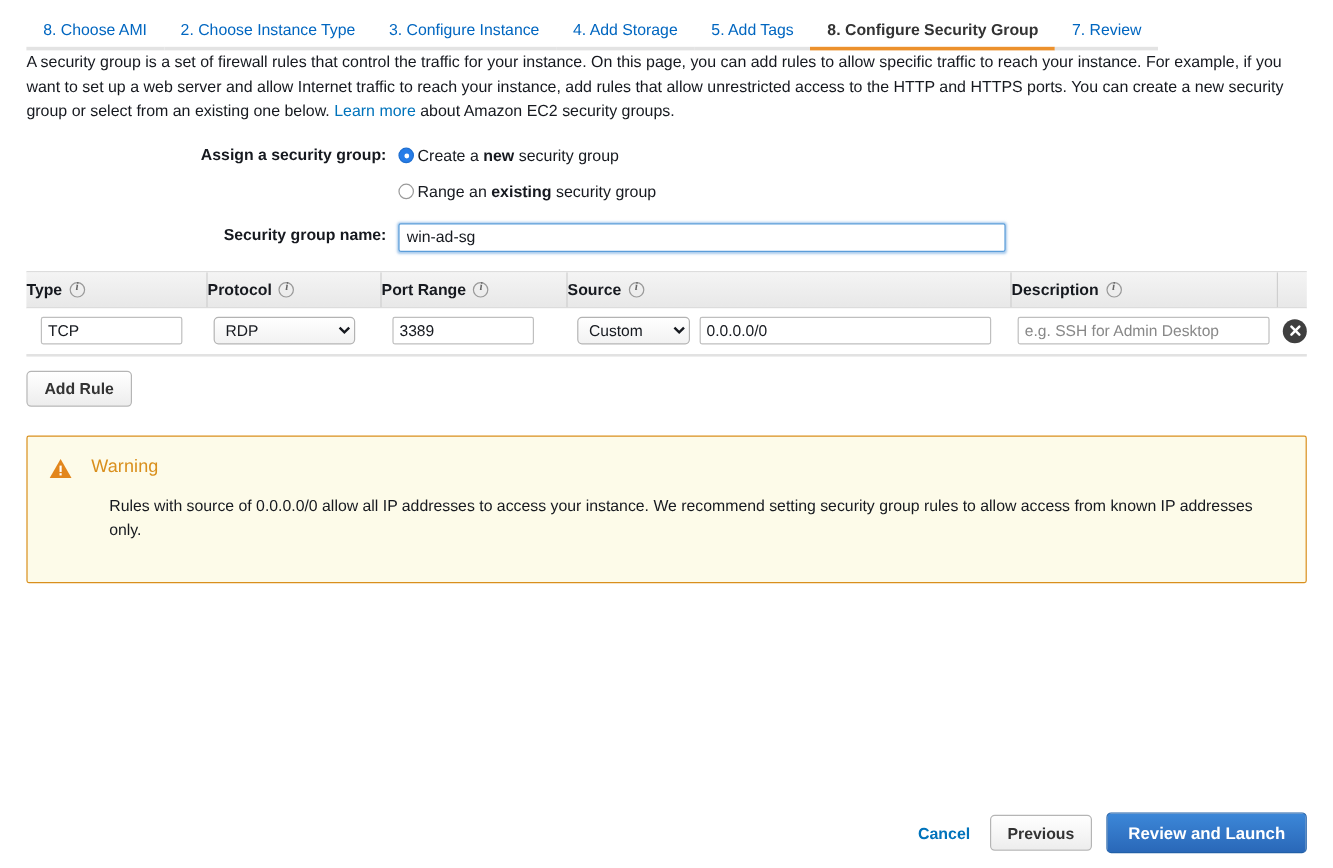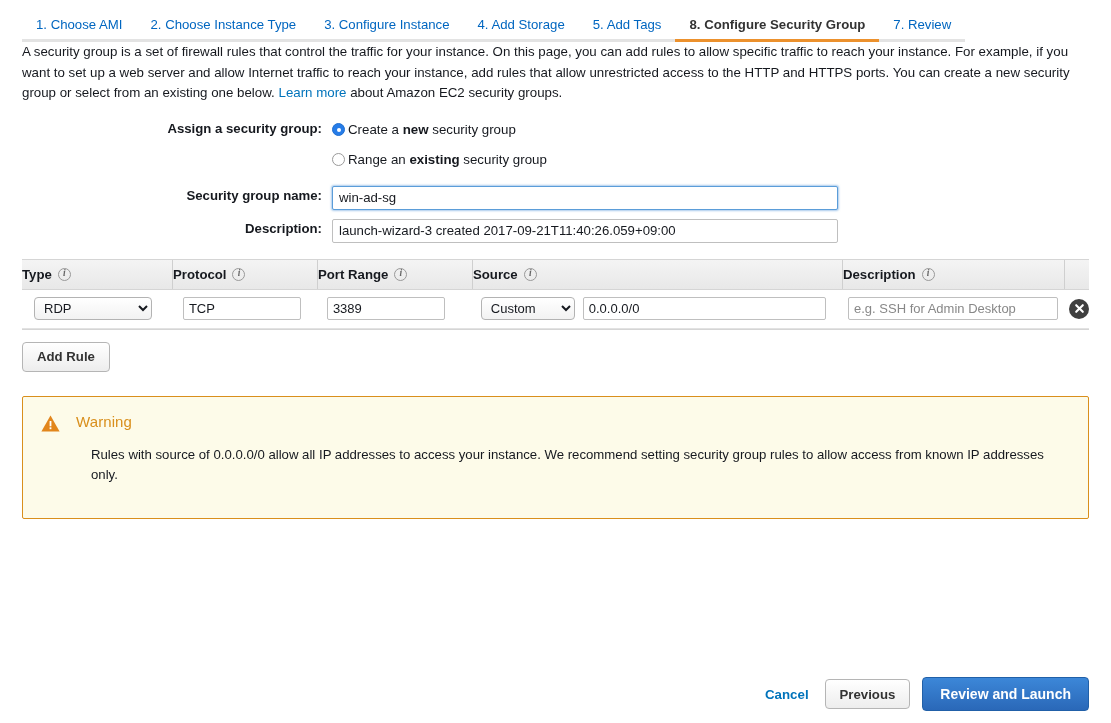--- a/index.html
+++ b/index.html
@@ -287,21 +287,21 @@
     font-weight: bold;
     cursor: pointer;
     text-decoration: none;
     margin-right: 4px;
   }
 </style>
 </head>
 <body>
 
 <div class="wizard-tabs">
-  <div class="wizard-tab">1. Choose AMI</div>
+  <div class="wizard-tab">8. Choose AMI</div>
   <div class="wizard-tab">2. Choose Instance Type</div>
   <div class="wizard-tab">3. Configure Instance</div>
   <div class="wizard-tab">4. Add Storage</div>
   <div class="wizard-tab">5. Add Tags</div>
   <div class="wizard-tab active">8. Configure Security Group</div>
   <div class="wizard-tab">7. Review</div>
 </div>
 
 <div class="page-wrap">
 
@@ -323,26 +323,20 @@
       </div>
     </div>
 
     <div class="form-row row-gap-name">
       <div class="form-label">Security group name:</div>
       <div class="form-control">
         <input class="text-input focused" type="text" value="win-ad-sg" style="">
       </div>
     </div>
 
-    <div class="form-row row-gap-desc">
-      <div class="form-label">Description:</div>
-      <div class="form-control">
-        <input class="text-input" type="text" value="launch-wizard-3 created 2017-09-21T11:40:26.059+09:00" style="">
-      </div>
-    </div>
   </div>
 
   <div class="rules-table">
     <div class="rules-head">
       <div class="th col-type">
         <span>Type</span>
         <span class="info-icon">i</span>
       </div>
       <div class="th col-protocol">
         <span>Protocol</span>
@@ -358,25 +352,25 @@
       </div>
       <div class="th col-desc">
         <span>Description</span>
         <span class="info-icon">i</span>
       </div>
       <div class="col-action"></div>
     </div>
 
     <div class="rules-body">
       <div class="rule-row">
+        <div class="td col-protocol">
+          <input class="cell-input in-protocol" type="text" readonly="" value="TCP" style="">
+        </div>
         <div class="td col-type">
           <select class="cell-select sel-type"><option>RDP</option><option>SSH</option><option>HTTP</option><option>HTTPS</option><option>All traffic</option><option>Custom TCP Rule</option></select>
-        </div>
-        <div class="td col-protocol">
-          <input class="cell-input in-protocol" type="text" readonly="" value="TCP" style="">
         </div>
         <div class="td col-port">
           <input class="cell-input in-port" type="text" value="3389" style="">
         </div>
         <div class="td col-source">
           <select class="cell-select sel-source"><option>Custom</option><option>Anywhere</option><option>My IP</option></select>
           <input class="cell-input in-cidr" type="text" style="margin-left: 8px;" value="0.0.0.0/0">
         </div>
         <div class="td col-desc">
           <input class="cell-input in-desc" type="text" placeholder="e.g. SSH for Admin Desktop" style="">

